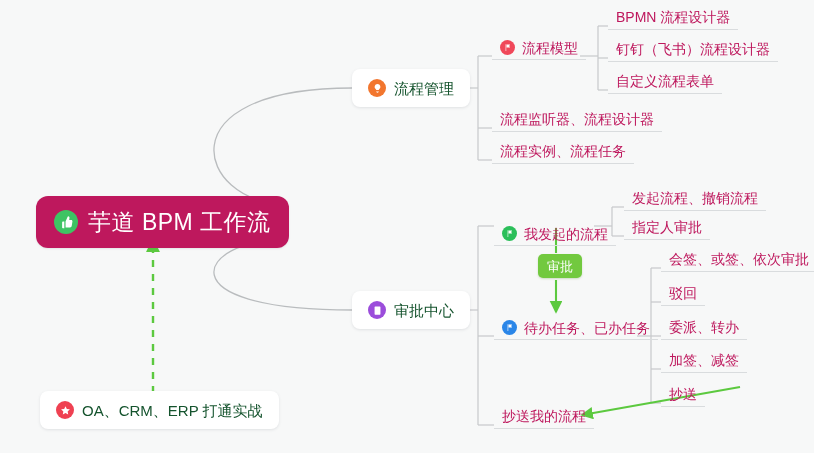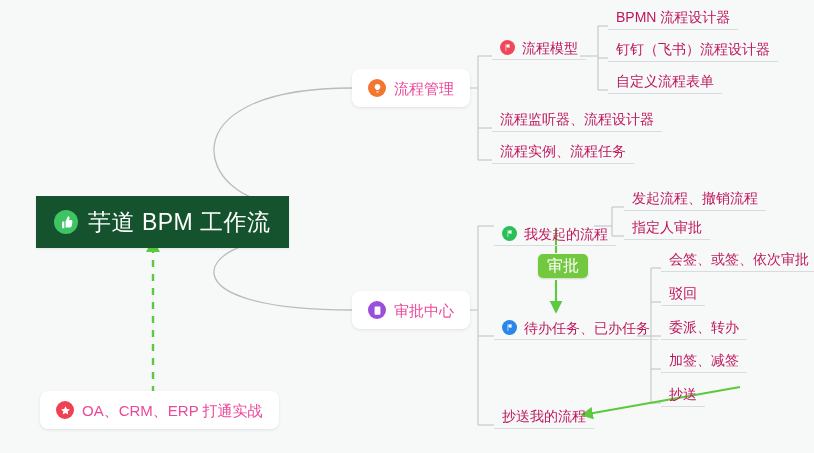--- a/index.html
+++ b/index.html
@@ -34,58 +34,58 @@
   .node {
     position: absolute;
     box-sizing: border-box;
     display: flex;
     align-items: center;
     white-space: nowrap;
   }
 
   
   .node-root {
-    background: #14532d;
-    border-radius: 0;
+    background: #be185d;
+    border-radius: 12px;
     padding: 0 18px;
     height: 52px;
     color: #ffffff;
     font-size: 23px;
     letter-spacing: .5px;
     box-shadow: 0 1px 2px rgba(60,70,80,.10);
   }
   .node-root .label { font-weight: 400; }
 
   
   .node-card {
     background: #ffffff;
     border-radius: 8px;
     padding: 0 16px;
     height: 38px;
     font-size: 15px;
-    color: #ec4899;
+    color: #14532d;
     box-shadow: 0 1px 3px rgba(70,80,90,.13);
   }
 
   
   .node-plain {
     font-size: 14px;
     color: #be185d;
     padding: 0 8px 5px 8px;
     height: 25px;
     border-bottom: 1px solid #d9dcde;
     align-items: flex-end;
   }
   .node-plain.with-icon { padding-bottom: 4px; }
 
   
   .node-tag {
     background: #72c93f;
     color: #ffffff;
-    font-size: 16px;
+    font-size: 13px;
     border-radius: 5px;
     height: 24px;
     padding: 0 9px;
     justify-content: center;
     box-shadow: 0 1px 2px rgba(80,140,40,.25);
   }
 
   
   .cicon {
     width: 18px; height: 18px;

